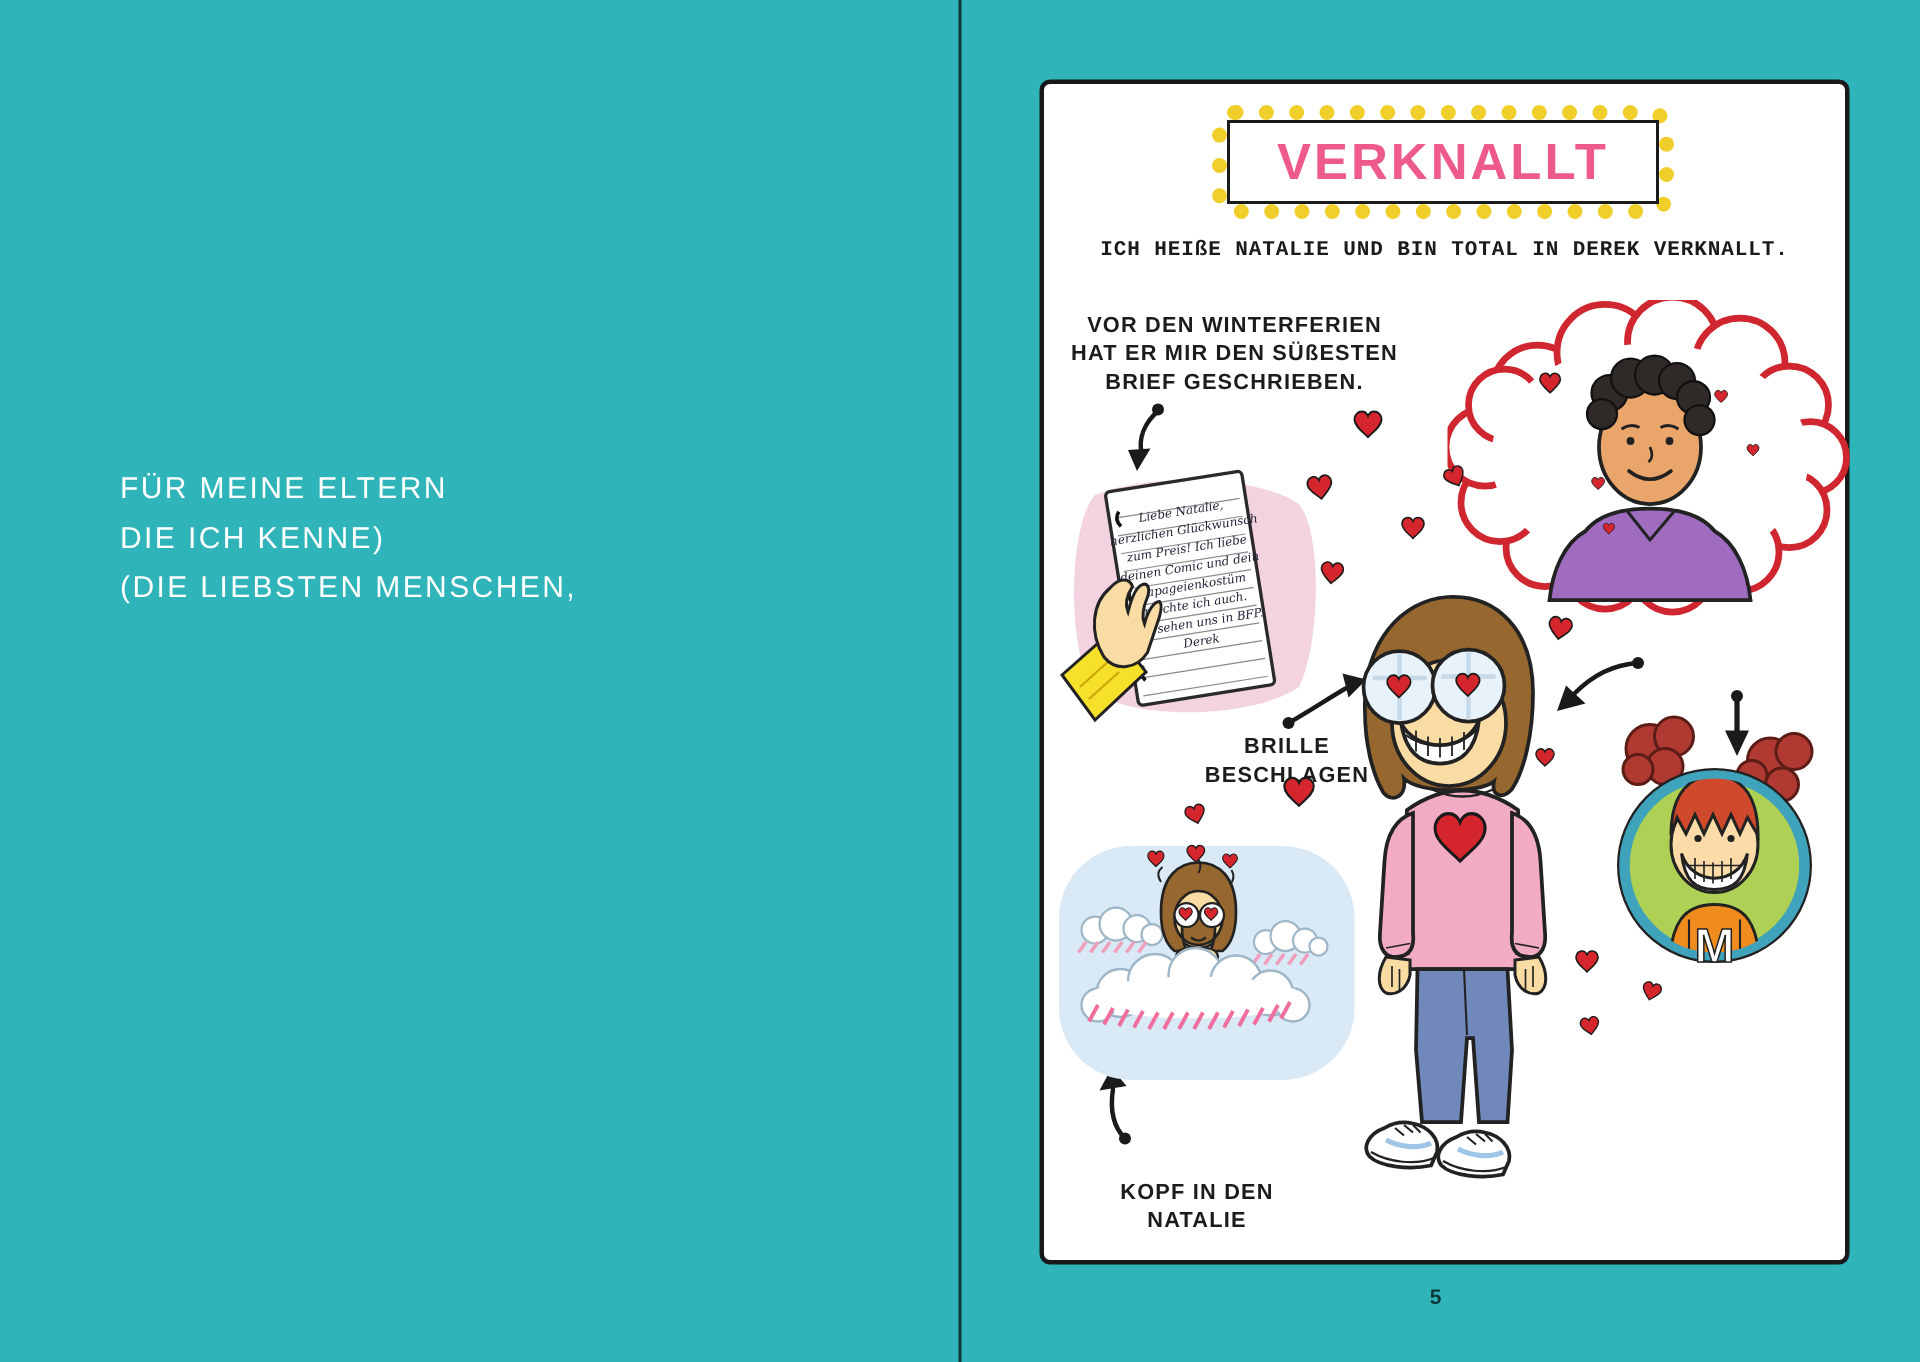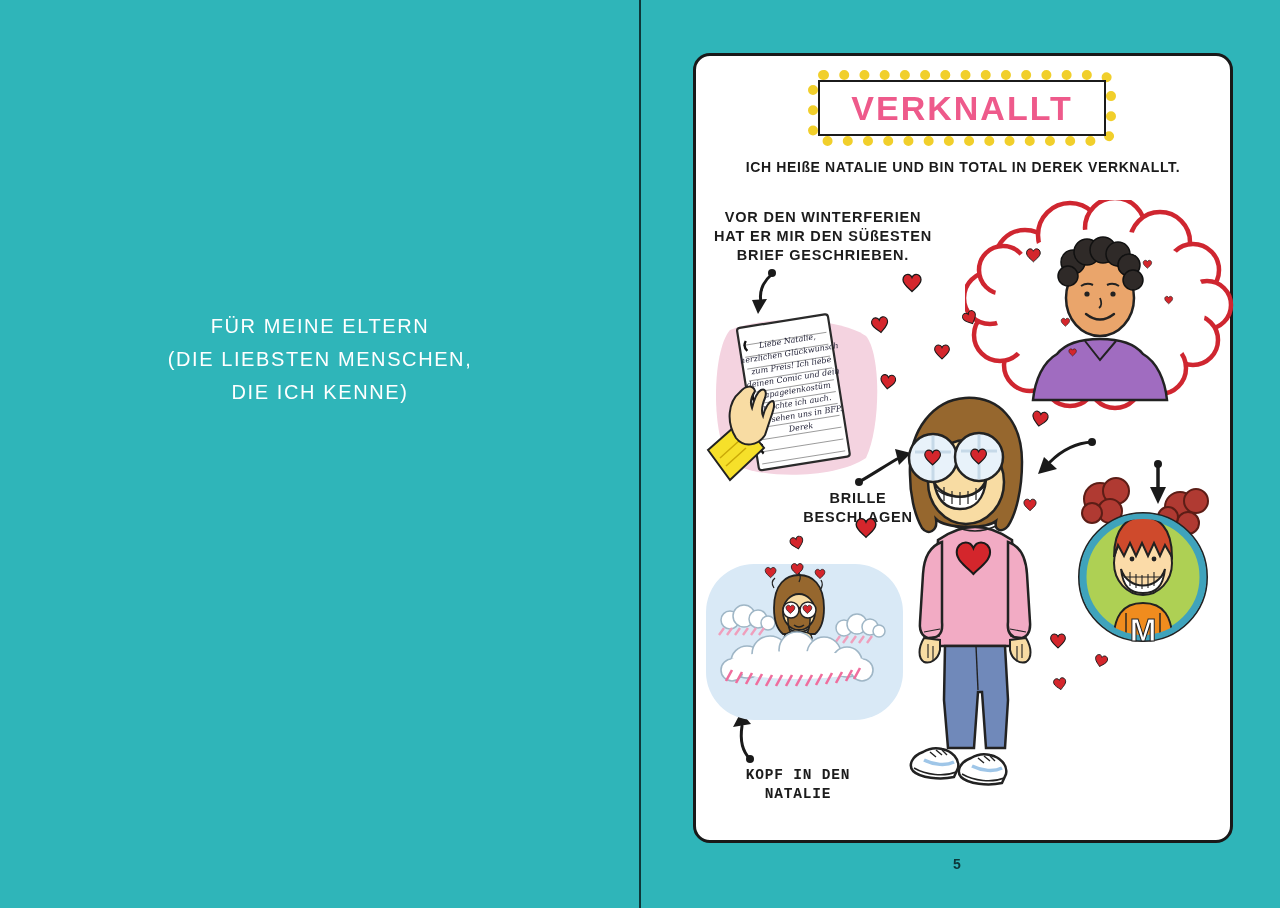--- a/index.html
+++ b/index.html
@@ -1,57 +1,57 @@
 <!DOCTYPE html>
 <html><head>
 <meta charset="utf-8">
 <style>
   html,body{margin:0;padding:0;background:#2fb5b9;}
   .spread{position:relative;width:1280px;height:908px;background:#2fb5b9;overflow:hidden;
           font-family:"Liberation Sans",sans-serif;}
   .divider{position:absolute;left:639px;top:0;width:2px;height:908px;background:#0d3739;}
 
   
-  .dedication{position:absolute;left:80px;top:310px;width:480px;text-align:center;
+  .dedication{position:absolute;left:80px;top:310px;width:480px;
               color:#ffffff;font-size:20px;font-weight:500;letter-spacing:1.6px;line-height:33px;}
 
   
   .panel{position:absolute;left:693px;top:53px;width:540px;height:790px;background:#ffffff;
-         border:3px solid #191919;border-radius:17px;box-sizing:border-box;}
+         border:3px solid #191919;border-radius:7px;box-sizing:border-box;}
 
   .banner{position:absolute;left:112px;top:14px;width:308px;height:76px;box-sizing:border-box;
           border:10px dotted #f1cf2b;border-radius:16px;}
   .banner-inner{position:absolute;inset:0;background:#fff;border:2.5px solid #1b1b1b;
           display:flex;align-items:center;justify-content:center;}
   .title{color:#ee5a8b;font-size:34px;font-weight:800;letter-spacing:2px;
          font-family:"Liberation Sans",sans-serif;}
 
   .intro{position:absolute;left:0;right:0;top:103px;text-align:center;color:#1b1b1b;
-         font-size:14px;font-weight:600;letter-spacing:0.6px;}
+         font-size:14px;font-weight:600;letter-spacing:0.6px;font-family:Liberation Mono, monospace;}
 
   .ann{position:absolute;text-align:center;color:#1c1c1c;font-size:14.5px;font-weight:600;
        letter-spacing:0.8px;line-height:1.32;}
   .ann-letter {left:12px;  top:152px; width:230px;}
   .ann-glasses{left:92px;  top:433px; width:140px;}
   .ann-grin   {left:392px; top:347px; width:130px;}
-  .ann-clouds {left:22px;  top:710px; width:160px;font-family:Liberation Mono, monospace;}
+  .ann-clouds {left:22px;  top:730px; width:160px;}
 
   .art{position:absolute;}
   .page-num{position:absolute;left:945px;top:856px;width:24px;text-align:center;
             color:#0d3739;font-size:14px;font-weight:600;}
 </style>
 </head>
 <body>
 
 <div class="spread">
 
   <div class="dedication">
     <div>FÜR MEINE ELTERN</div>
+    <div>DIE ICH KENNE)</div>
     <div>(DIE LIEBSTEN MENSCHEN,</div>
-    <div>DIE ICH KENNE)</div>
   </div>
 
   <div class="divider"></div>
 
   <div class="panel">
 
     <div class="banner">
       <div class="banner-inner">
         <span class="title">VERKNALLT</span>
       </div>

